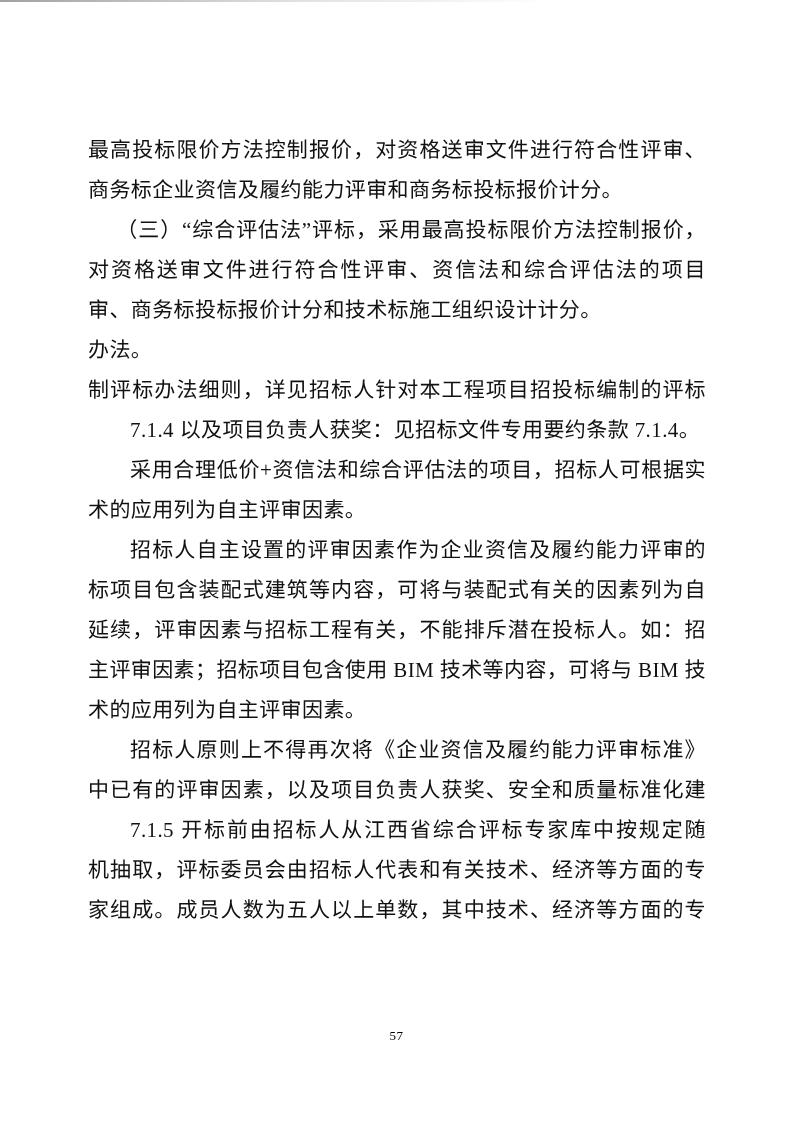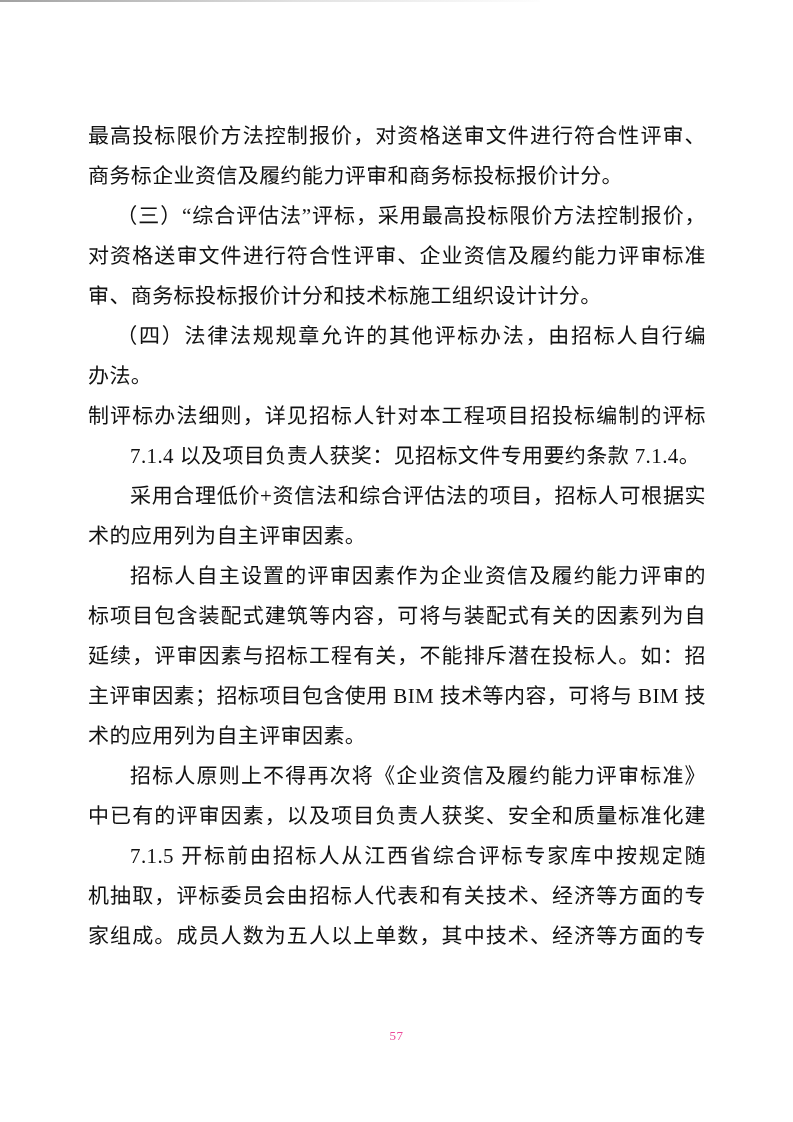--- a/index.html
+++ b/index.html
@@ -22,21 +22,21 @@
     position: absolute;
     top: 0;
     left: 0;
     width: 540px;
     height: 2px;
     background: linear-gradient(90deg, rgba(110,110,110,0.65) 0%, rgba(170,170,170,0.35) 55%, rgba(220,220,220,0.05) 100%);
   }
   .content {
     position: absolute;
     left: 88px;
-    top: 116px;
+    top: 130px;
     width: 618px;
   }
   .line {
     height: 40px;
     line-height: 40px;
     font-size: 21px;
     letter-spacing: 0.4px;
     white-space: normal;
     overflow: visible;
   }
@@ -57,37 +57,36 @@
   .pagenum {
     position: absolute;
     top: 1026px;
     left: 0;
     width: 793px;
     height: 20px;
     line-height: 20px;
     text-align: center;
     font-size: 13px;
     letter-spacing: 0.5px;
-    color: #ec4899;
+    color: #000000;
     font-family: "Liberation Serif", "DejaVu Serif", serif;
   }
 </style>
 </head>
 <body>
 
 <div class="page">
   <div class="scan-line"></div>
 
   <div class="content">
     <div class="line j">最高投标限价方法控制报价，对资格送审文件进行符合性评审、</div>
     <div class="line e">商务标企业资信及履约能力评审和商务标投标报价计分。</div>
     <div class="line j i1">（三）“综合评估法”评标，采用最高投标限价方法控制报价，</div>
-    <div class="line j">对资格送审文件进行符合性评审、企业资信及履约能力评审标准</div>
+    <div class="line j">对资格送审文件进行符合性评审、资信法和综合评估法的项目</div>
     <div class="line e">审、商务标投标报价计分和技术标施工组织设计计分。</div>
-    <div class="line j i1">（四）法律法规规章允许的其他评标办法，由招标人自行编</div>
     <div class="line e">办法。</div>
     <div class="line j">制评标办法细则，详见招标人针对本工程项目招投标编制的评标</div>
     <div class="line e i2">7.1.4 以及项目负责人获奖：见招标文件专用要约条款 7.1.4。</div>
     <div class="line j i2">采用合理低价+资信法和综合评估法的项目，招标人可根据实</div>
     <div class="line e">术的应用列为自主评审因素。</div>
     <div class="line j i2">招标人自主设置的评审因素作为企业资信及履约能力评审的</div>
     <div class="line j">标项目包含装配式建筑等内容，可将与装配式有关的因素列为自</div>
     <div class="line j">延续，评审因素与招标工程有关，不能排斥潜在投标人。如：招</div>
     <div class="line j">主评审因素；招标项目包含使用 BIM 技术等内容，可将与 BIM 技</div>
     <div class="line e">术的应用列为自主评审因素。</div>

